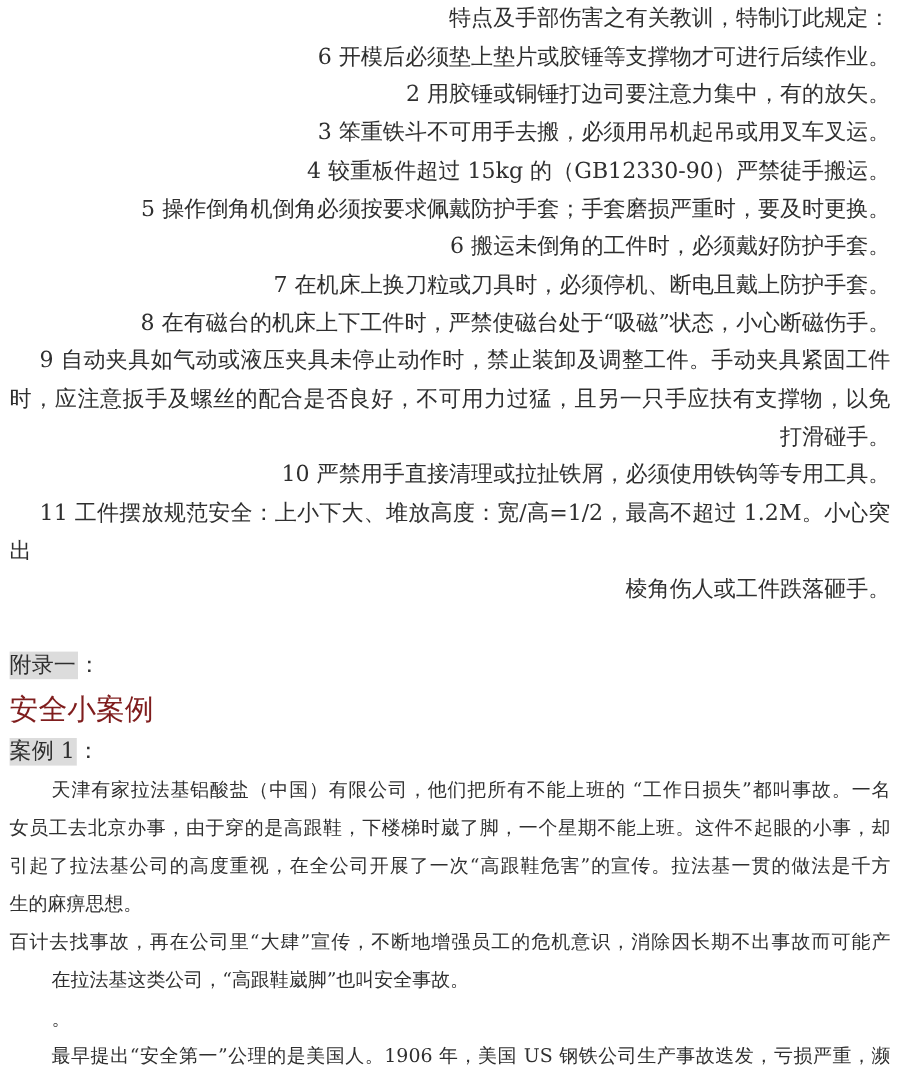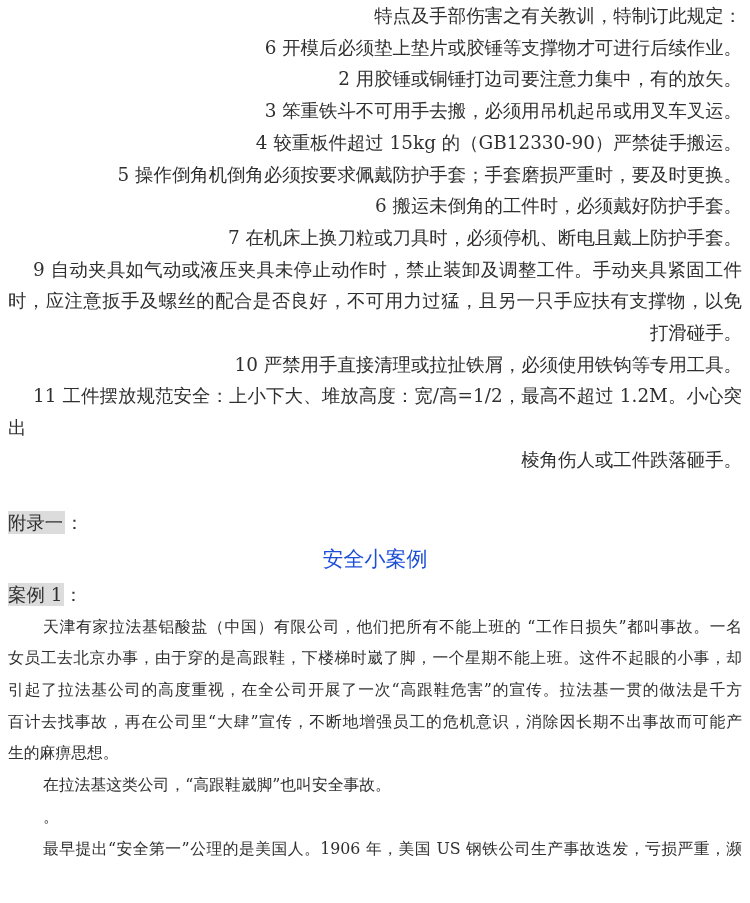--- a/index.html
+++ b/index.html
@@ -32,24 +32,24 @@
     text-align: left;
   }
   .just {
     text-align: justify;
     text-align-last: justify;
   }
   .ind-r { text-indent: 25px; }
   .ind-c { text-indent: 35px; }
   .blank { height: 31.7px; }
   .heading {
-    font-size: 21px;
+    font-size: 24px;
     line-height: 40px;
-    text-align: center;
-    color: #1d4ed8;
+    text-align: left;
+    color: #7f1d1d;
   }
   .label-line {
     font-size: 18.4px;
     line-height: 31.7px;
   }
   .hl {
     background: #dcdcdc;
     padding: 1px 2px 1px 0;
   }
 </style>
@@ -60,40 +60,41 @@
 
   <div class="r-line">特点及手部伤害之有关教训，特制订此规定：</div>
 
   <div class="r-line ind-r">6 开模后必须垫上垫片或胶锤等支撑物才可进行后续作业。</div>
   <div class="r-line ind-r">2 用胶锤或铜锤打边司要注意力集中，有的放矢。</div>
   <div class="r-line ind-r">3 笨重铁斗不可用手去搬，必须用吊机起吊或用叉车叉运。</div>
   <div class="r-line ind-r">4 较重板件超过 15kg 的（GB12330-90）严禁徒手搬运。</div>
   <div class="r-line ind-r">5 操作倒角机倒角必须按要求佩戴防护手套；手套磨损严重时，要及时更换。</div>
   <div class="r-line ind-r">6 搬运未倒角的工件时，必须戴好防护手套。</div>
   <div class="r-line ind-r">7 在机床上换刀粒或刀具时，必须停机、断电且戴上防护手套。</div>
+  <div class="r-line ind-r">8 在有磁台的机床上下工件时，严禁使磁台处于“吸磁”状态，小心断磁伤手。</div>
   <div class="r-line ind-r just">9 自动夹具如气动或液压夹具未停止动作时，禁止装卸及调整工件。手动夹具紧固工件</div>
   <div class="r-line just">时，应注意扳手及螺丝的配合是否良好，不可用力过猛，且另一只手应扶有支撑物，以免</div>
   <div class="r-line">打滑碰手。</div>
   <div class="r-line ind-r">10 严禁用手直接清理或拉扯铁屑，必须使用铁钩等专用工具。</div>
   <div class="r-line ind-r just">11 工件摆放规范安全：上小下大、堆放高度：宽/高=1/2，最高不超过 1.2M。小心突出</div>
   <div class="r-line">棱角伤人或工件跌落砸手。</div>
 
   <div class="blank"></div>
 
   <div class="label-line"><span class="hl">附录一</span><span>：</span></div>
 
   <div class="heading">安全小案例</div>
 
   <div class="label-line"><span class="hl">案例 1</span><span>：</span></div>
 
   <div class="c-line ind-c just">天津有家拉法基铝酸盐（中国）有限公司，他们把所有不能上班的 “工作日损失”都叫事故。一名</div>
   <div class="c-line just">女员工去北京办事，由于穿的是高跟鞋，下楼梯时崴了脚，一个星期不能上班。这件不起眼的小事，却</div>
   <div class="c-line just">引起了拉法基公司的高度重视，在全公司开展了一次“高跟鞋危害”的宣传。拉法基一贯的做法是千方</div>
+  <div class="c-line">生的麻痹思想。</div>
   <div class="c-line just">百计去找事故，再在公司里“大肆”宣传，不断地增强员工的危机意识，消除因长期不出事故而可能产</div>
-  <div class="c-line">生的麻痹思想。</div>
 
   <div class="c-line ind-c">在拉法基这类公司，“高跟鞋崴脚”也叫安全事故。</div>
 
   <div class="c-line ind-c">。</div>
 
 
   <div class="c-line ind-c just">最早提出“安全第一”公理的是美国人。1906 年，美国 US 钢铁公司生产事故迭发，亏损严重，濒</div>
 
 </div>
 

